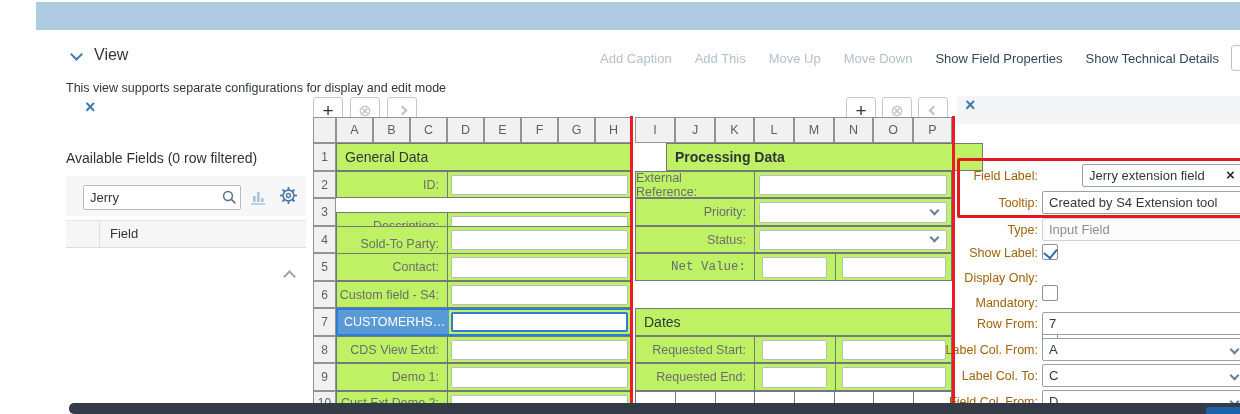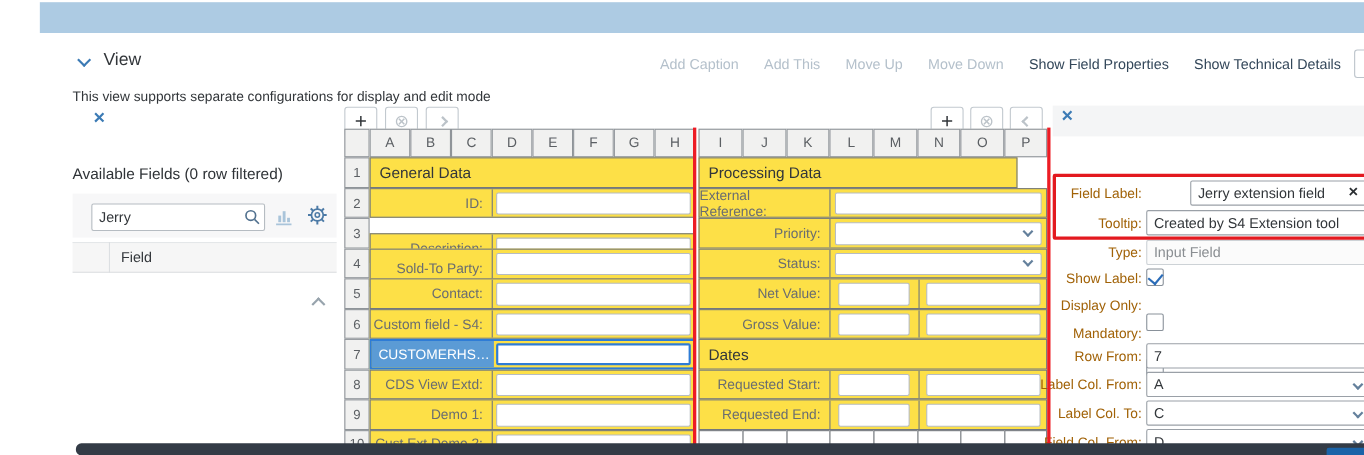--- a/index.html
+++ b/index.html
@@ -43,21 +43,21 @@
   .gbtn { width:30px; height:27px; border:1px solid #c2c9cf; border-radius:3px; background:#fff; display:flex; align-items:center; justify-content:center; }
   .gbtn .plus { font-size:19px; color:#32363a; line-height:16px; }
   .gbtn .otimes { font-size:16px; color:#bcc3c9; line-height:16px; }
   .gbtn .chev { border-color:#bcc3c9; width:7px; height:7px; }
 
   
   .hcell { top:117px; height:26px; background:#f1f1f0; border:1px solid #8f9499; color:#5b5f63; font-size:12.5px;
            display:flex; align-items:center; justify-content:center; }
   .rnum { left:277px; width:23px; background:#f1f1f0; border:1px solid #8f9499; color:#5b5f63; font-size:12px;
           display:flex; align-items:center; justify-content:center; }
-  .grow { border:1px solid #73787d; background:#fde047; overflow:hidden; }
+  .grow { border:1px solid #73787d; background:#bef264; overflow:hidden; }
   .grow .lbl { position:absolute; top:0; bottom:0; left:0; color:#6a6d70; font-size:12.5px; display:flex; align-items:center; justify-content:flex-end; padding-right:8px; border-right:1px solid #73787d; }
   .grow.section { font-size:14px; color:#32363a; display:flex; align-items:center; padding-left:8px; }
   .cellinput { position:absolute; border:1px solid #b6bcc2; border-radius:2px; background:#fff; }
   .grow.sel { border:2px solid #2e7cd6; }
   .grow.sel .lbl { background:#5b9bd5; color:#fff; justify-content:flex-start; padding-left:6px; font-size:12.5px; border-right:0; }
   .grow.sel .cellinput { border:2px solid #2e7cd6; }
   .dd-chev { position:absolute; border-color:#64809c; width:7px; height:7px; }
   .celldiv { position:absolute; top:0; bottom:0; width:1px; background:#73787d; }
   .r10cell { position:absolute; top:0; bottom:0; border:1px solid #73787d; background:#fff; }
 
@@ -216,46 +216,40 @@
   </div>
   <div class="abs grow" style="top:363px;left:300px;width:296px;height:28px;">
     <div class="lbl" style="width:111px;">Demo 1:</div>
     <div class="cellinput" style="left:114px;top:3px;width:177px;height:21px;"></div>
   </div>
   <div class="abs grow" style="top:391px;left:300px;width:296px;height:23px;">
     <div class="lbl" style="width:111px;">Cust Ext Demo 2:</div>
     <div class="cellinput" style="left:114px;top:3px;width:177px;height:20px;"></div>
   </div>
 
-  <div class="abs grow section" style="top:143px;left:599px;width:290px;height:28px;">Processing Data</div>
+  <div class="abs grow section" style="top:143px;left:630px;width:317px;height:28px;font-weight:bold;">Processing Data</div>
   <div class="abs grow" style="top:171px;left:599px;width:317px;height:27px;">
     <div class="lbl" style="width:119px;">External Reference:</div>
     <div class="cellinput" style="left:123px;top:3px;width:188px;height:20px;"></div>
   </div>
   <div class="abs grow" style="top:198px;left:599px;width:317px;height:28px;">
     <div class="lbl" style="width:119px;">Priority:</div>
     <div class="cellinput" style="left:123px;top:3px;width:188px;height:21px;"></div>
     <span class="dd-chev chev down" style="top:8px;left:295px;"></span>
   </div>
   <div class="abs grow" style="top:226px;left:599px;width:317px;height:27px;">
     <div class="lbl" style="width:119px;">Status:</div>
     <div class="cellinput" style="left:123px;top:3px;width:188px;height:20px;"></div>
     <span class="dd-chev chev down" style="top:7px;left:295px;"></span>
   </div>
   <div class="abs grow" style="top:253px;left:599px;width:317px;height:28px;">
-    <div class="lbl" style="width:119px;">Net Value:</div>
+    <div class="lbl" style="width:119px;font-family:Liberation Mono, monospace;">Net Value:</div>
     <div class="celldiv" style="left:199px;"></div>
     <div class="cellinput" style="left:126px;top:3px;width:65px;height:21px;"></div>
     <div class="cellinput" style="left:206px;top:3px;width:104px;height:21px;"></div>
-  </div>
-  <div class="abs grow" style="top:281px;left:599px;width:317px;height:27px;">
-    <div class="lbl" style="width:119px;">Gross Value:</div>
-    <div class="celldiv" style="left:199px;"></div>
-    <div class="cellinput" style="left:126px;top:3px;width:65px;height:20px;"></div>
-    <div class="cellinput" style="left:206px;top:3px;width:104px;height:20px;"></div>
   </div>
   <div class="abs grow section" style="top:308px;left:599px;width:317px;height:28px;">Dates</div>
   <div class="abs grow" style="top:336px;left:599px;width:317px;height:27px;">
     <div class="lbl" style="width:119px;">Requested Start:</div>
     <div class="celldiv" style="left:199px;"></div>
     <div class="cellinput" style="left:126px;top:3px;width:65px;height:20px;"></div>
     <div class="cellinput" style="left:206px;top:3px;width:104px;height:20px;"></div>
   </div>
   <div class="abs grow" style="top:363px;left:599px;width:317px;height:28px;">
     <div class="lbl" style="width:119px;">Requested End:</div>

